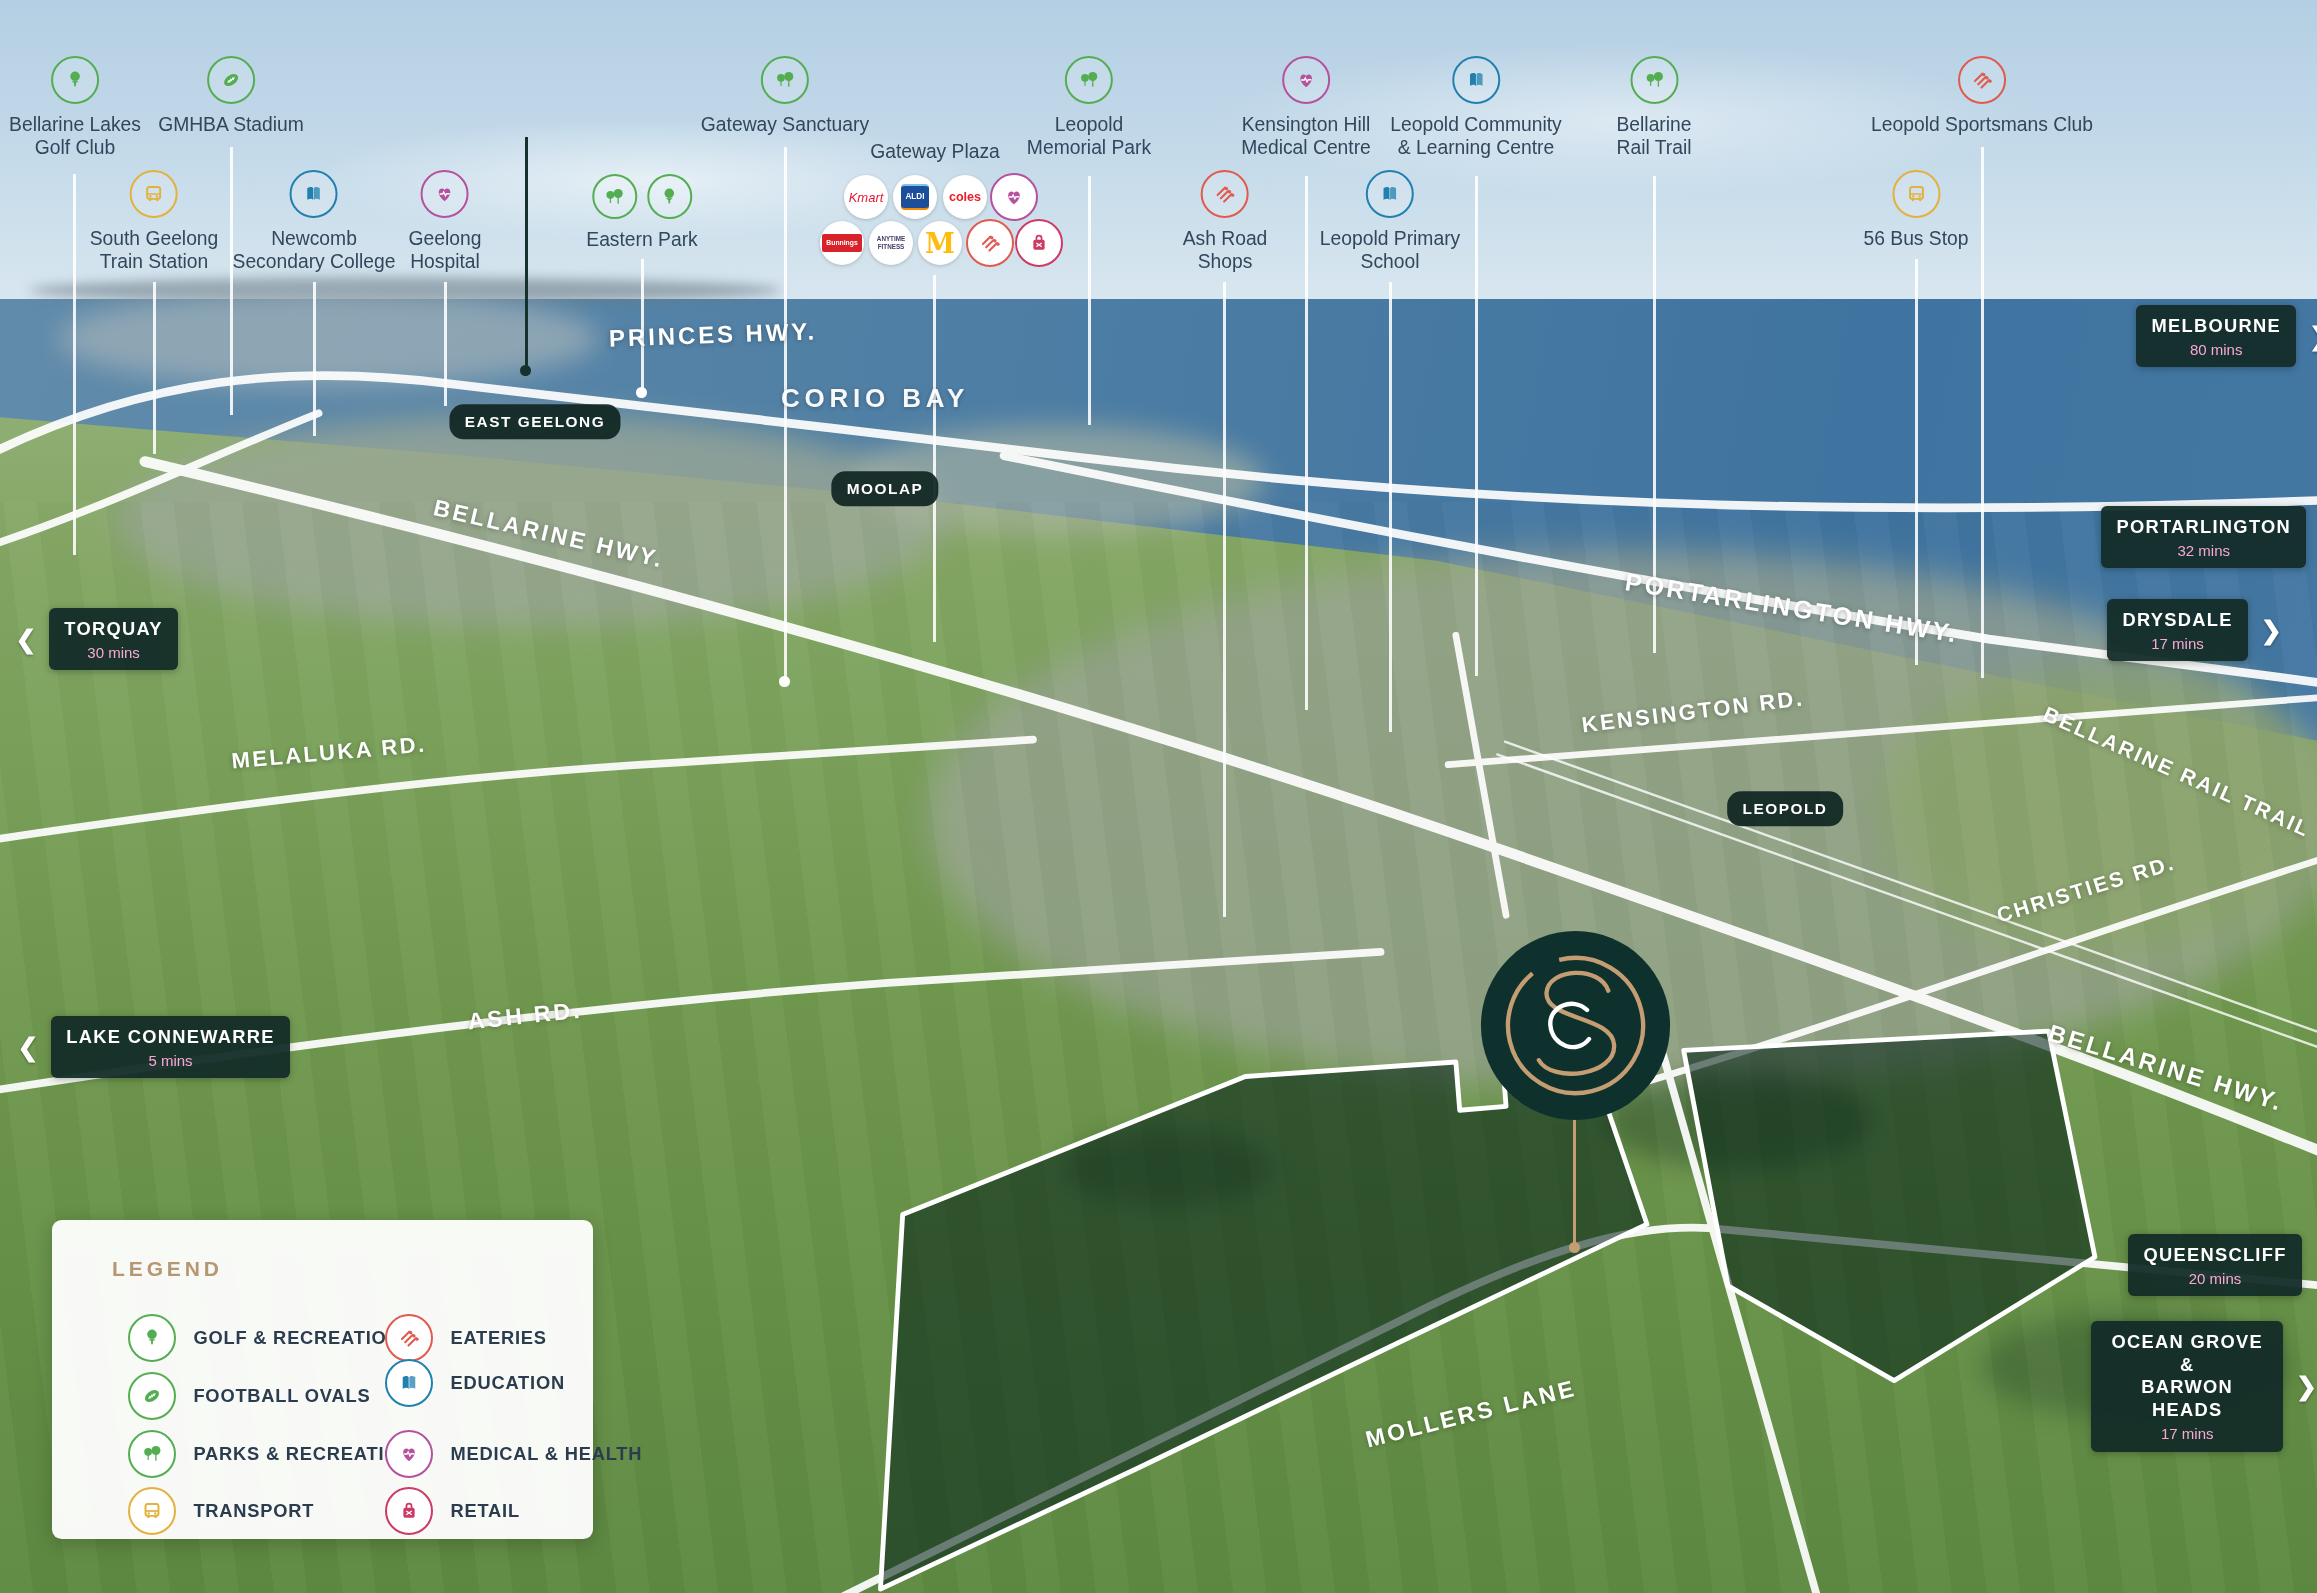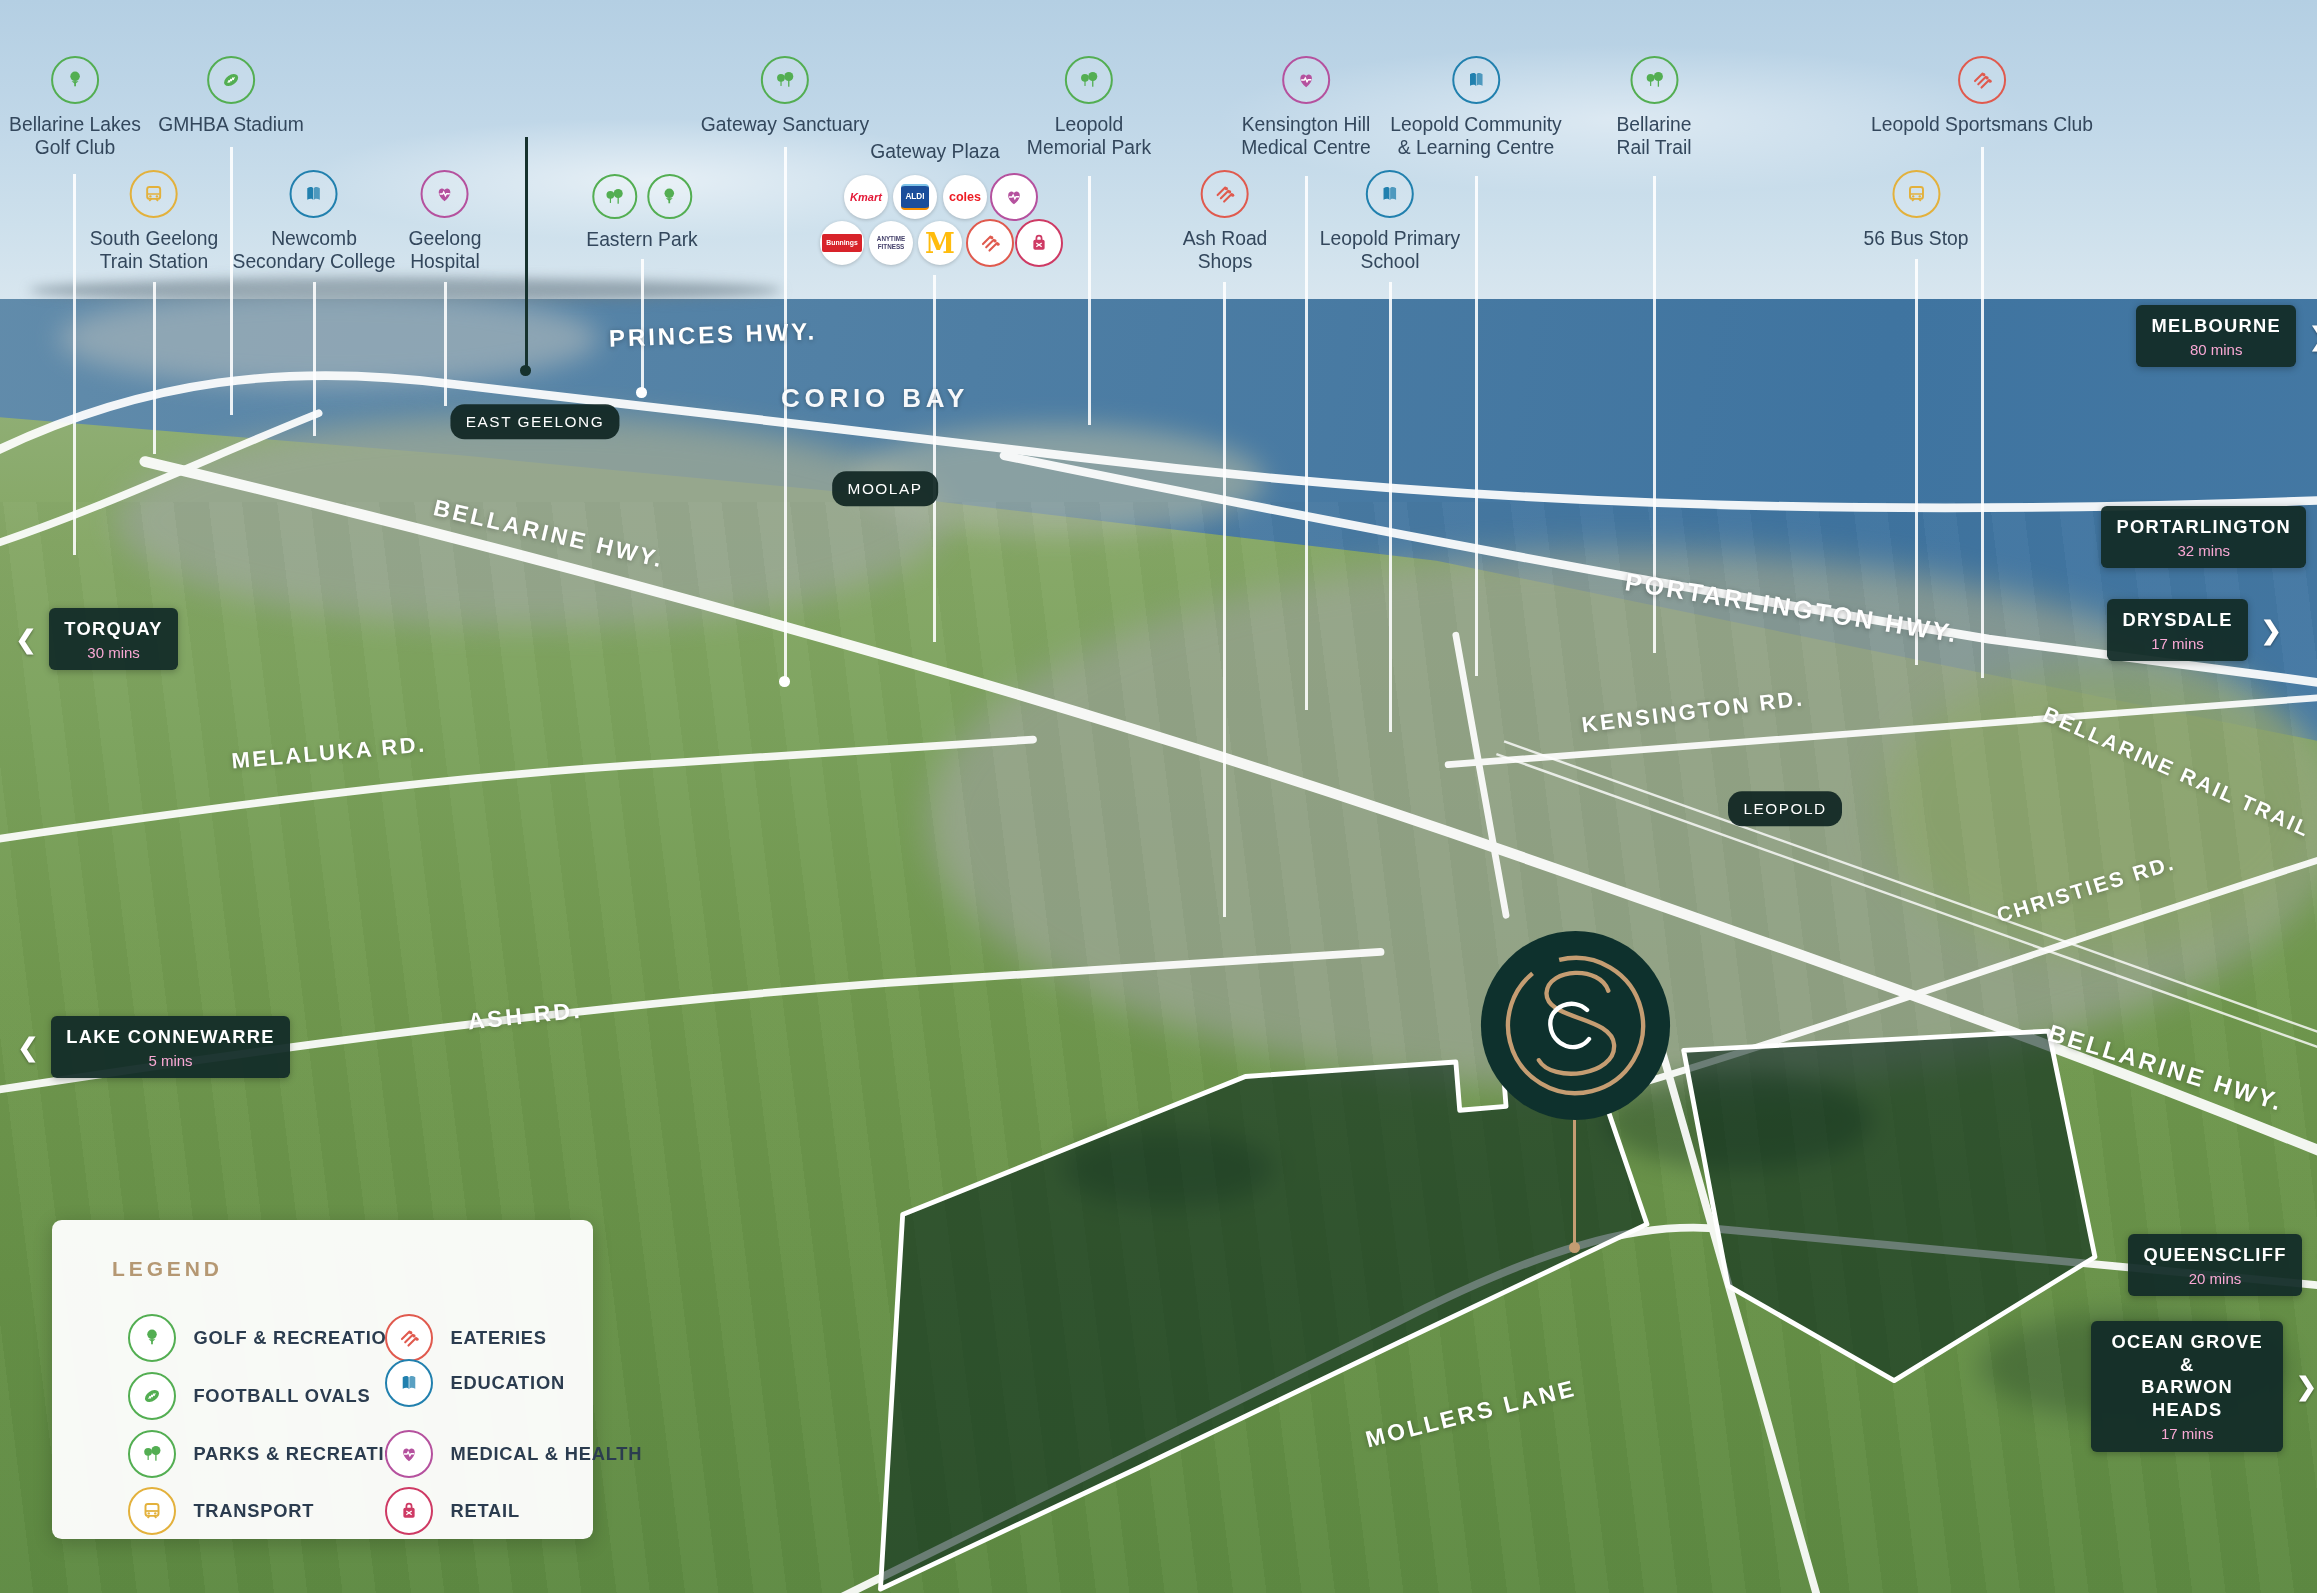--- a/index.html
+++ b/index.html
@@ -55,30 +55,30 @@
        border-radius:5.8px;padding:12.6px 7.7px;text-align:center;box-shadow:0 2.9px 9.7px rgba(0,0,0,.3)}
   .cbd .t{color:#fff;font-weight:bold;font-size:25px;letter-spacing:1.4px}
   .cbd .m{color:#c8a272;font-size:19.3px;margin-top:4.8px}
   .dbadge{position:absolute;display:flex;align-items:center;gap:12.6px;z-index:6}
   .dbox{background:rgba(19,44,40,.95);border-radius:5.8px;padding:9.7px 15.4px;text-align:center;
         box-shadow:0 1.9px 7.7px rgba(0,0,0,.25)}
   .dtitle{color:#fff;font-size:18.3px;font-weight:bold;letter-spacing:1.3px;white-space:pre-line;line-height:1.25}
   .dtime{color:#f9a8d4;font-size:15px;margin-top:3px}
   .chev{color:#fff;font-size:25px;font-weight:bold;text-shadow:0 1px 2.9px rgba(0,0,0,.4)}
   .chip{position:absolute;transform:translate(-50%,-50%);background:rgba(16,38,34,.93);color:#fff;
-        font-weight:normal;font-size:15.4px;letter-spacing:1.5px;padding:8.7px 15.4px;border-radius:14px;z-index:4;white-space:nowrap}
+        font-weight:bold;font-size:15.4px;letter-spacing:1.5px;padding:8.7px 15.4px;border-radius:14px;z-index:4;white-space:nowrap}
   
   .rlabel{position:absolute;transform:translate(-50%,-50%) rotate(var(--r,0deg));color:#fff;font-weight:bold;
         white-space:nowrap;z-index:4;text-shadow:0 1px 4.8px rgba(0,0,0,.3)}
   
   .bcircle{position:absolute;width:44px;height:44px;border-radius:50%;background:#fff;z-index:5;
         display:flex;align-items:center;justify-content:center;transform:translate(-50%,-50%);
         box-shadow:0 1px 3.9px rgba(0,0,0,.2);overflow:hidden}
   .bring{position:absolute;transform:translate(-50%,-50%);z-index:5}
-  .kmart{color:#e31837;font-weight:700;font-style:italic;font-size:11px}
+  .kmart{color:#e31837;font-weight:400;font-style:italic;font-size:13px}
   .aldi{background:#1b4e9b;color:#fff;font-size:8.2px;font-weight:800;padding:6.8px 4.8px;border-radius:3.9px;
         border-top:2.9px solid #7fc3e8;border-bottom:2.9px solid #f28c00;line-height:1}
   .coles{color:#ed1c24;font-weight:800;font-size:12.6px}
   .bunnings{background:#d8232a;color:#fff;font-size:6.8px;font-weight:800;padding:4.8px 3.9px;text-align:center;
         line-height:1.2;border-radius:1.9px}
   .anytime{color:#44406a;font-size:6.3px;font-weight:800;text-align:center;line-height:1.25;white-space:pre-line}
   .mcd{color:#ffbc0d;font-weight:800;font-size:27px;line-height:1;font-family:"DejaVu Serif",serif}
   .gplabel{position:absolute;transform:translateX(-50%);font-size:19.3px;font-weight:500;color:#33475c;z-index:5}
   
   #logo{position:absolute;left:1479px;top:929px;width:193px;height:193px;z-index:6}

